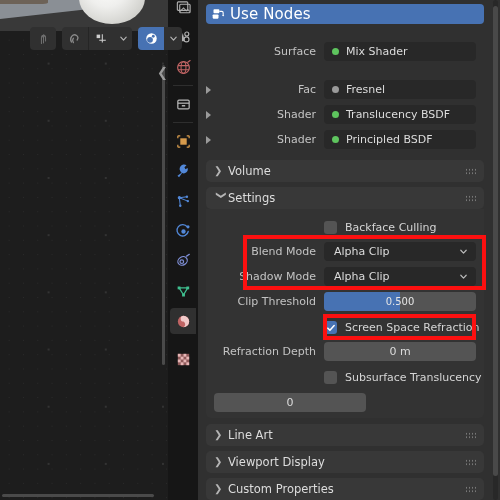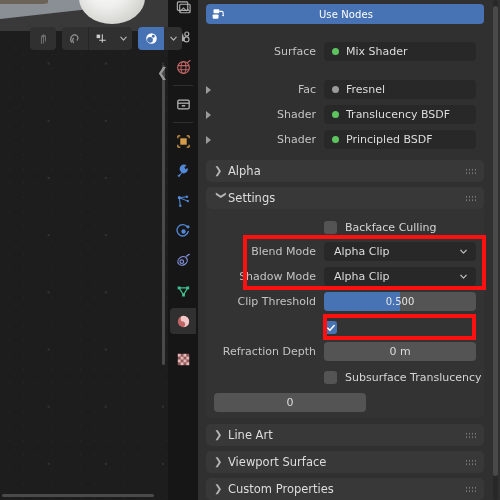--- a/index.html
+++ b/index.html
@@ -182,23 +182,23 @@
     border-radius: 4px;
     display: flex;
     align-items: center;
     box-sizing: border-box;
   }
   .usenodes .icon-wrap {
     width: 24px; display: flex; align-items: center; justify-content: center;
   }
   .usenodes .label {
     flex: 1;
-    text-align: center;
+    text-align: left;
     color: #ffffff;
-    font-size: 10px;
+    font-size: 15px;
     margin-right: 22px;
     letter-spacing: 0.1px;
   }
 
   .row {
     position: absolute;
     height: 19px;
     display: flex;
     align-items: center;
     box-sizing: border-box;
@@ -567,21 +567,21 @@
       </div>
       <div class="rlabel" style="width:96px;">Shader</div>
       <div class="field" style="margin-left:8px; width:152px;">
         <span class="dot" style="background:#5ec45e"></span>
         <span>Principled BSDF</span>
       </div>
     </div>
 
     <div class="panelhdr" style="top:160px;">
       <span class="arrow">❯</span>
-      <span class="ptitle">Alpha</span>
+      <span class="ptitle">Volume</span>
       <span class="grip"></span>
     </div>
 
     <div class="panelhdr" style="top:187px;">
       <span class="arrow" style="display: inline-block; transform: rotate(90deg);">❯</span>
       <span class="ptitle">Settings</span>
       <span class="grip"></span>
     </div>
     <div class="panelbody" style="top:209px; height:209px;"></div>
 
@@ -623,20 +623,21 @@
       </div>
     </div>
 
     <div class="row" style="left:8px; top:318px; width:278px;">
       <div style="width:118px;"></div>
       <div class="cbx on">
         <svg width="10" height="10" viewBox="0 0 12 12">
           <path d="M2.2 6.2 L4.7 8.8 L9.8 3.1" stroke="#ffffff" stroke-width="1.8" fill="none" stroke-linecap="round" stroke-linejoin="round"></path>
         </svg>
       </div>
+      <span class="cbxlabel">Screen Space Refraction</span>
     </div>
 
     <div class="row" style="left:8px; top:342px; width:278px;">
       <div class="rlabel" style="width:110px;">Refraction Depth</div>
       <div class="field num" style="margin-left:8px; width:152px;">
         <span>0 m</span>
       </div>
     </div>
 
     <div class="row" style="left:8px; top:368px; width:278px;">
@@ -652,21 +653,21 @@
     </div>
 
     <div class="panelhdr" style="top:424px;">
       <span class="arrow">❯</span>
       <span class="ptitle">Line Art</span>
       <span class="grip"></span>
     </div>
 
     <div class="panelhdr" style="top:451px;">
       <span class="arrow">❯</span>
-      <span class="ptitle">Viewport Surface</span>
+      <span class="ptitle">Viewport Display</span>
       <span class="grip"></span>
     </div>
 
     <div class="panelhdr" style="top:478px;">
       <span class="arrow">❯</span>
       <span class="ptitle">Custom Properties</span>
       <span class="grip"></span>
     </div>
 
     <div class="props-scrollbar"></div>

